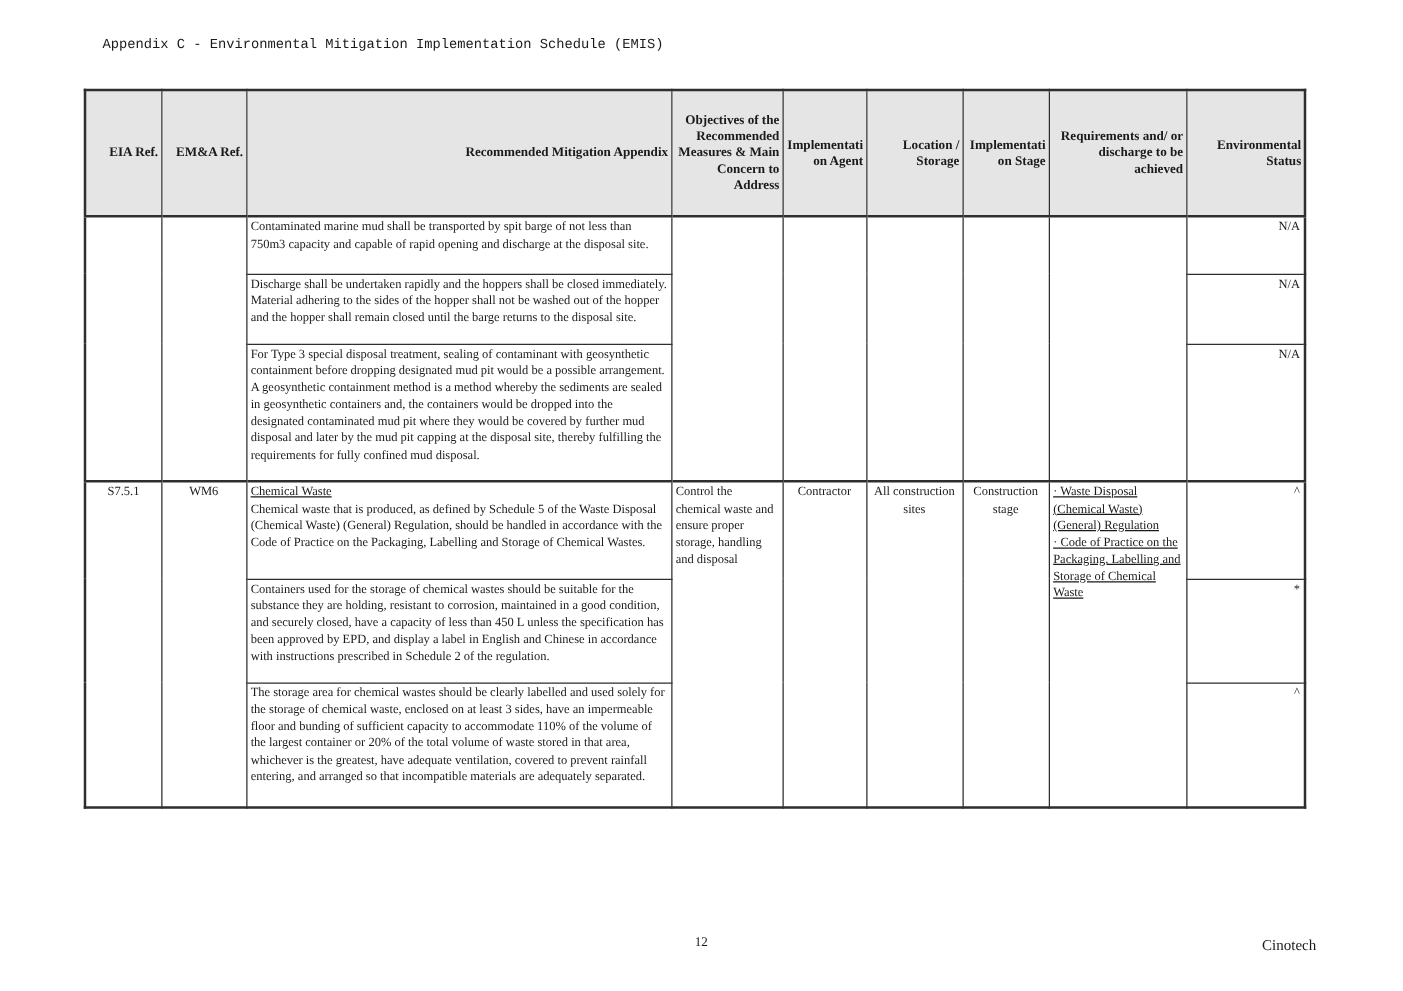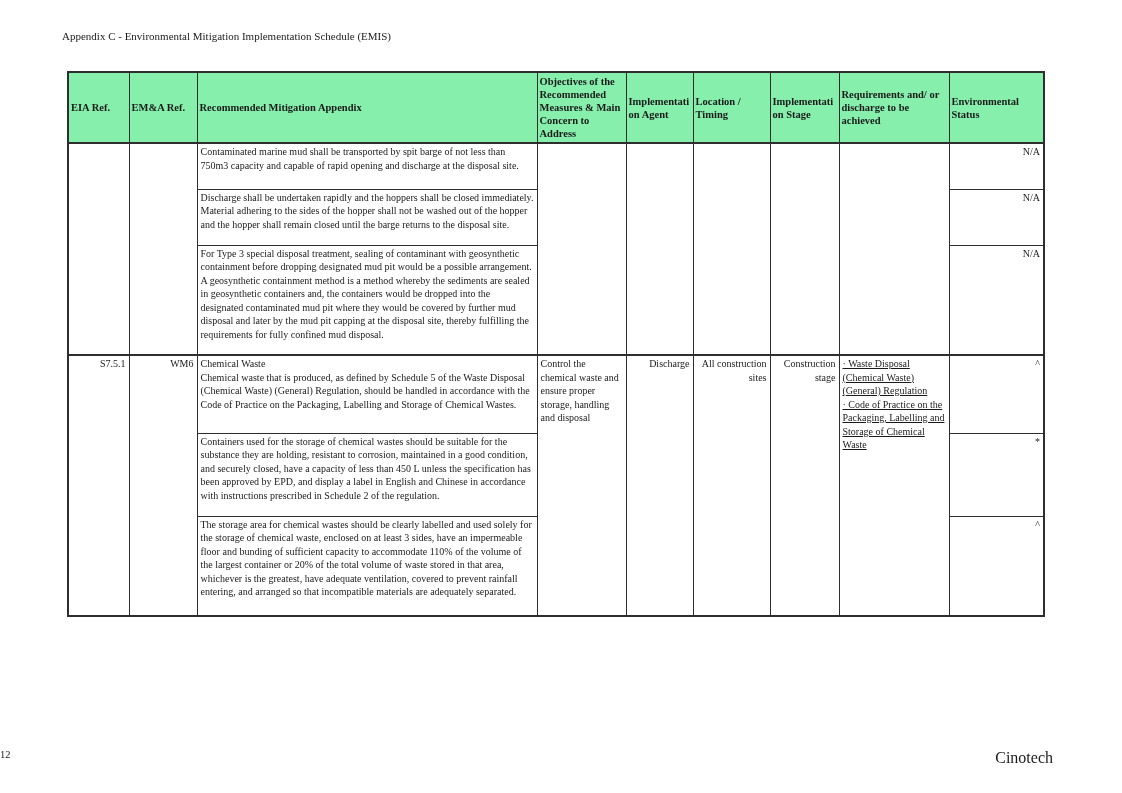--- a/index.html
+++ b/index.html
@@ -5,79 +5,81 @@
   * { margin: 0; padding: 0; box-sizing: border-box; }
   html, body { width: 1122px; height: 793px; background: #ffffff; }
   body {
     position: relative;
     font-family: "Liberation Serif", "DejaVu Serif", serif;
     color: #1a1a1a;
     overflow: hidden;
   }
   .doc-title {
     position: absolute;
-    left: 62px;
+    left: 82px;
     top: 30px;
     font-size: 11px;
+    font-family: Liberation Mono, monospace;
   }
   .emis-table {
     position: absolute;
     left: 67px;
     top: 71px;
     width: 976px;
     border-collapse: collapse;
     table-layout: fixed;
     border: 2px solid #2e2e2e;
   }
   .emis-table th, .emis-table td {
     border: 1px solid #2e2e2e;
     overflow: hidden;
   }
   .emis-table th {
-    background: #86efac;
+    background: #e5e5e5;
     font-weight: bold;
     font-size: 10.5px;
     line-height: 13px;
-    text-align: left;
+    text-align: right;
     vertical-align: middle;
-    padding: 2px 2px;
+    padding: 17px 2px;
     overflow-wrap: break-word;
     word-break: break-word;
     border-bottom: 2px solid #2e2e2e;
   }
   .emis-table td {
     font-size: 10px;
     line-height: 13.5px;
     vertical-align: top;
     padding: 1px 3px 2px 3px;
     overflow-wrap: break-word;
   }
   tr.rA { height: 46px; }
   tr.rB { height: 56px; }
   tr.rC { height: 110px; }
   tr.rD { height: 78px; }
   tr.rE { height: 83px; }
   tr.rF { height: 100px; }
-  td.center { text-align: right; }
+  td.center { text-align: center; }
   td.status-cell { text-align: right; font-size: 10px; }
-  .measure-title { }
+  .measure-title { text-decoration: underline; }
   .section-start td { border-top: 2px solid #2e2e2e; }
   .req-line { margin: 0; text-decoration: underline; }
   .footer-page {
     position: absolute;
     top: 749px;
     left: 0;
     width: 1122px;
+    text-align: center;
     font-size: 10.5px;
   }
   .footer-right {
     position: absolute;
     top: 749px;
     right: 69px;
-    font-size: 16px;
+    font-size: 12px;
   }
 </style>
 </head>
 <body>
 
 <div class="doc-title">Appendix C - Environmental Mitigation Implementation Schedule (EMIS)</div>
 
 <table class="emis-table">
   <colgroup>
     <col style="width:61px">
@@ -90,21 +92,21 @@
     <col style="width:110px">
     <col style="width:95px">
   </colgroup>
   <thead>
     <tr style="height:64px;">
       <th>EIA Ref.</th>
       <th>EM&amp;A Ref.</th>
       <th>Recommended Mitigation Appendix</th>
       <th>Objectives of the Recommended Measures &amp; Main Concern to Address</th>
       <th>Implementation Agent</th>
-      <th>Location / Timing</th>
+      <th>Location / Storage</th>
       <th>Implementation Stage</th>
       <th>Requirements and/ or discharge to be achieved</th>
       <th>Environmental Status</th>
     </tr>
   </thead>
   <tbody>
 
     <tr class="rA">
       <td rowspan="3" class="center"></td>
       <td rowspan="3" class="center"></td>
@@ -126,21 +128,21 @@
     </tr>
 
     <tr class="rD section-start">
       <td rowspan="3" class="center">S7.5.1</td>
       <td rowspan="3" class="center">WM6</td>
       <td>
         <div class="measure-title">Chemical Waste</div>
         <div>Chemical waste that is produced, as defined by Schedule 5 of the Waste Disposal (Chemical Waste) (General) Regulation, should be handled in accordance with the Code of Practice on the Packaging, Labelling and Storage of Chemical Wastes.</div>
       </td>
       <td rowspan="3">Control the chemical waste and ensure proper storage, handling and disposal</td>
-      <td rowspan="3" class="center">Discharge</td>
+      <td rowspan="3" class="center">Contractor</td>
       <td rowspan="3" class="center">All construction sites</td>
       <td rowspan="3" class="center">Construction stage</td>
       <td rowspan="3">
         <div class="req-line">· Waste Disposal (Chemical Waste) (General) Regulation</div>
         <div class="req-line">· Code of Practice on the Packaging, Labelling and Storage of Chemical Waste</div>
       </td>
       <td class="status-cell">^</td>
     </tr>
     <tr class="rE">
       <td>Containers used for the storage of chemical wastes should be suitable for the substance they are holding, resistant to corrosion, maintained in a good condition, and securely closed, have a capacity of less than 450 L unless the specification has been approved by EPD, and display a label in English and Chinese in accordance with instructions prescribed in Schedule 2 of the regulation.</td>

